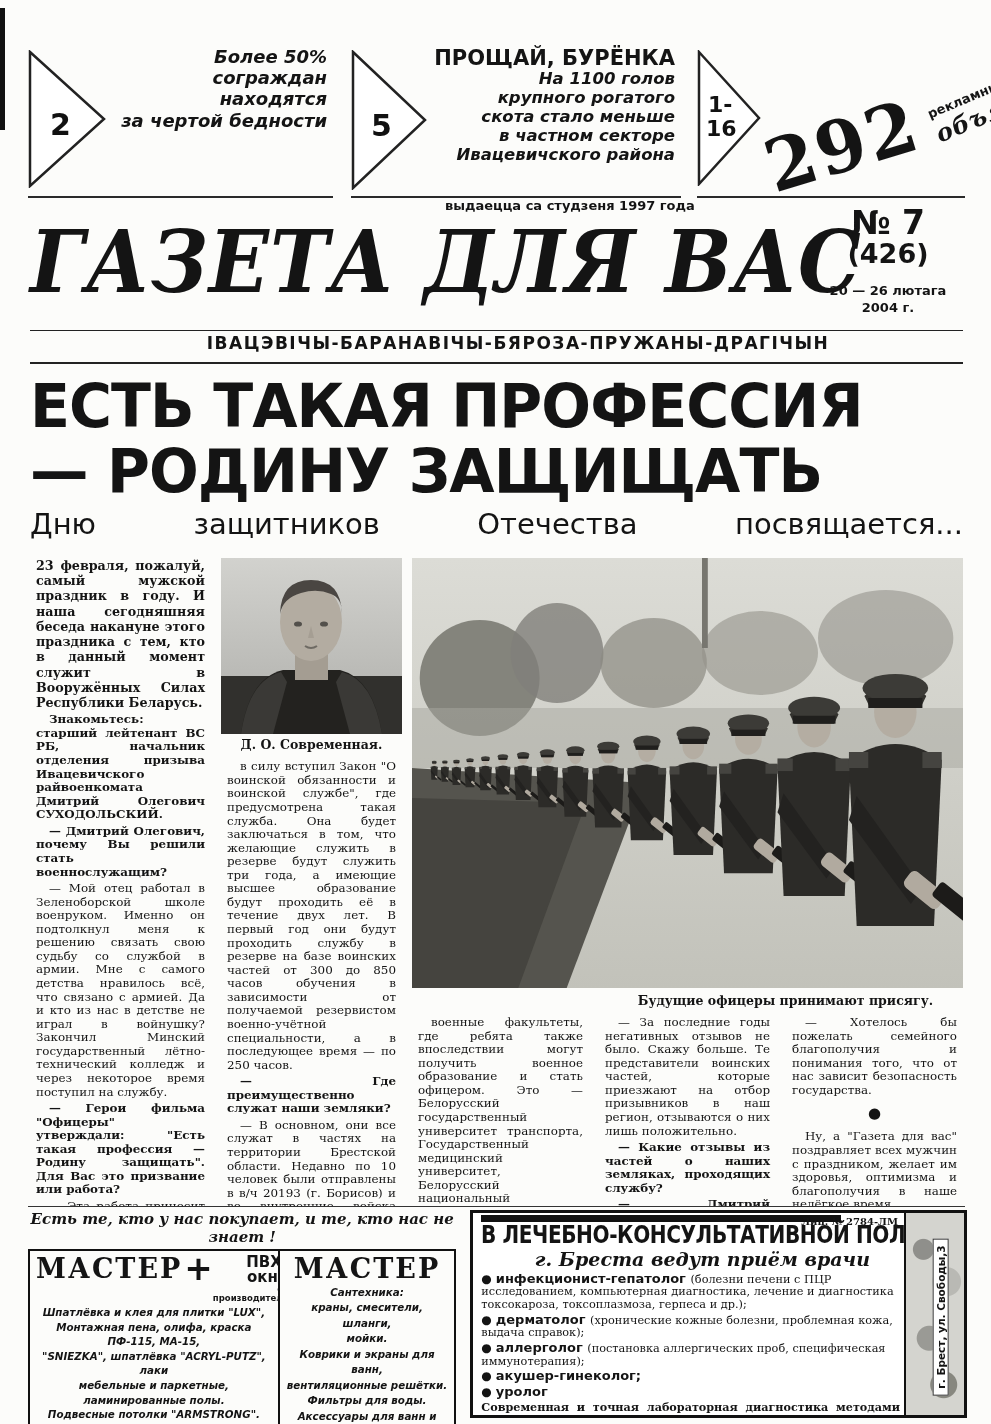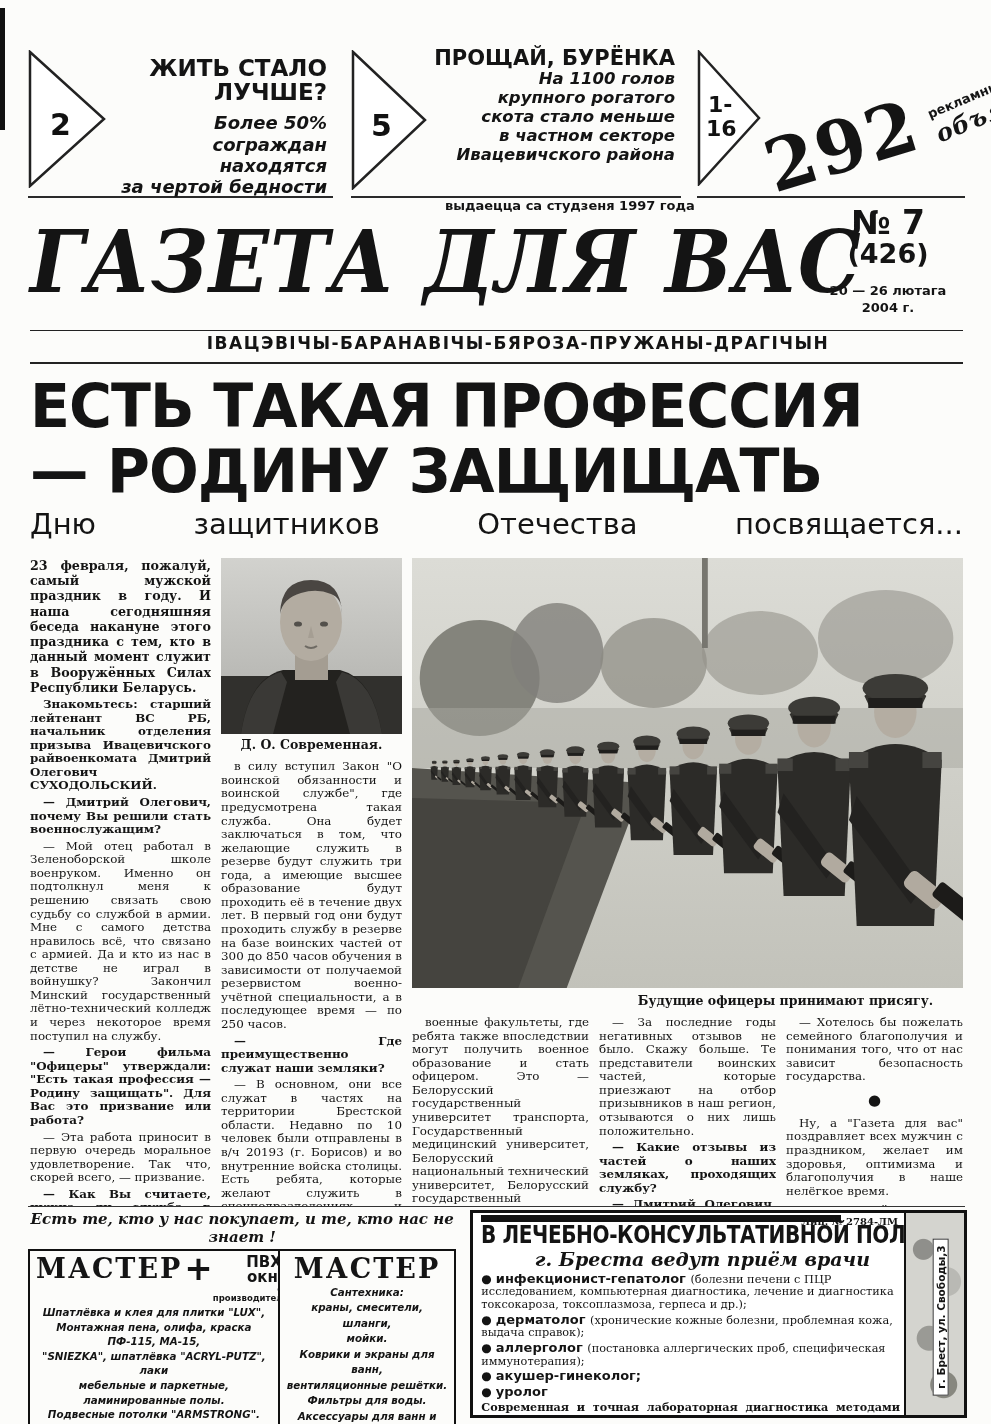--- a/index.html
+++ b/index.html
@@ -46,21 +46,21 @@
   .hl{font-family:"DejaVu Sans",sans-serif;font-weight:bold;font-size:61px;line-height:1.06;
       letter-spacing:-1px;transform:scaleX(.96);transform-origin:left;white-space:nowrap;}
   .subhead{font-family:"DejaVu Sans",sans-serif;font-size:29px;margin-top:4px;
            text-align:justify;text-align-last:justify;}
 
   
   .article{position:absolute;top:558px;left:30px;right:28px;height:648px;display:flex;gap:10px;}
   .col{overflow:hidden;font-size:11.9px;line-height:1.14;text-align:justify;}
   .col1,.col2{flex:0 0 181px;}
   .rzone{flex:1;display:flex;flex-direction:column;overflow:hidden;}
-  .para{margin:0 0 3px;text-indent:13px;}
+  .para{margin:0 6px 3px;text-indent:13px;}
   .p-intro{font-weight:bold;font-size:12.7px;text-indent:0;line-height:1.2;}
   .p-b{font-weight:bold;}
   .p-q{font-weight:bold;}
   .p-dot{text-align:center;text-indent:0;font-size:15px;margin:8px 0;}
   .p-sig{font-weight:bold;text-align:right;text-indent:0;margin-top:6px;}
   .portrait{width:181px;height:176px;display:block;background:#c4c4c0;}
   .port-cap{font-weight:bold;font-size:12.5px;text-align:center;margin:4px 0 8px;}
   .parade{width:100%;height:430px;display:block;background:#cfcfcb;}
   .photo-cap{font-weight:bold;font-size:12.5px;text-align:right;margin:5px 30px 8px 0;}
   .threecols{display:flex;gap:10px;flex:1;overflow:hidden;}
@@ -117,21 +117,20 @@
 <div class="page">
   <div class="artifact"></div>
 
   <div class="promos">
     <div class="promo promo1">
       <svg class="arrow" width="80" height="138" viewBox="0 0 80 138">
         <polygon points="2,2 76,69 2,136" fill="#fff" stroke="#222" stroke-width="2.5"></polygon>
         <text x="22" y="85" class="arrow-num" font-family="DejaVu Sans, sans-serif" font-weight="bold" font-size="30" fill="#111">2</text>
       </svg>
       <div class="ptxt">
-        <div class="ptitle">ЖИТЬ СТАЛО ЛУЧШЕ?</div>
         <div class="lines">
             <div class="line">Более 50%</div>
             <div class="line">сограждан находятся</div>
             <div class="line">за чертой бедности</div>
           </div>
       </div>
     </div>
     <div class="promo promo2">
       <svg class="arrow" width="78" height="140" viewBox="0 0 78 140">
         <polygon points="2,2 74,70 2,138" fill="#fff" stroke="#222" stroke-width="2.5"></polygon>

